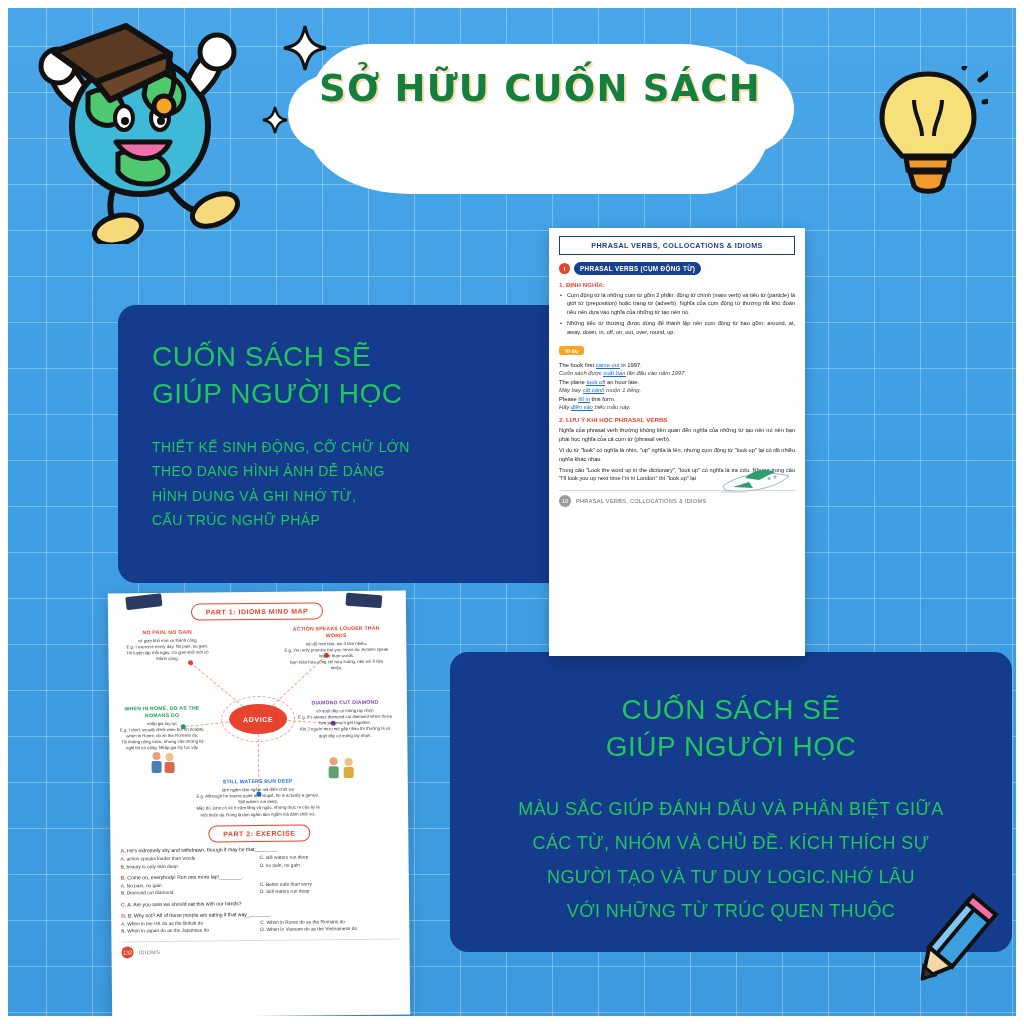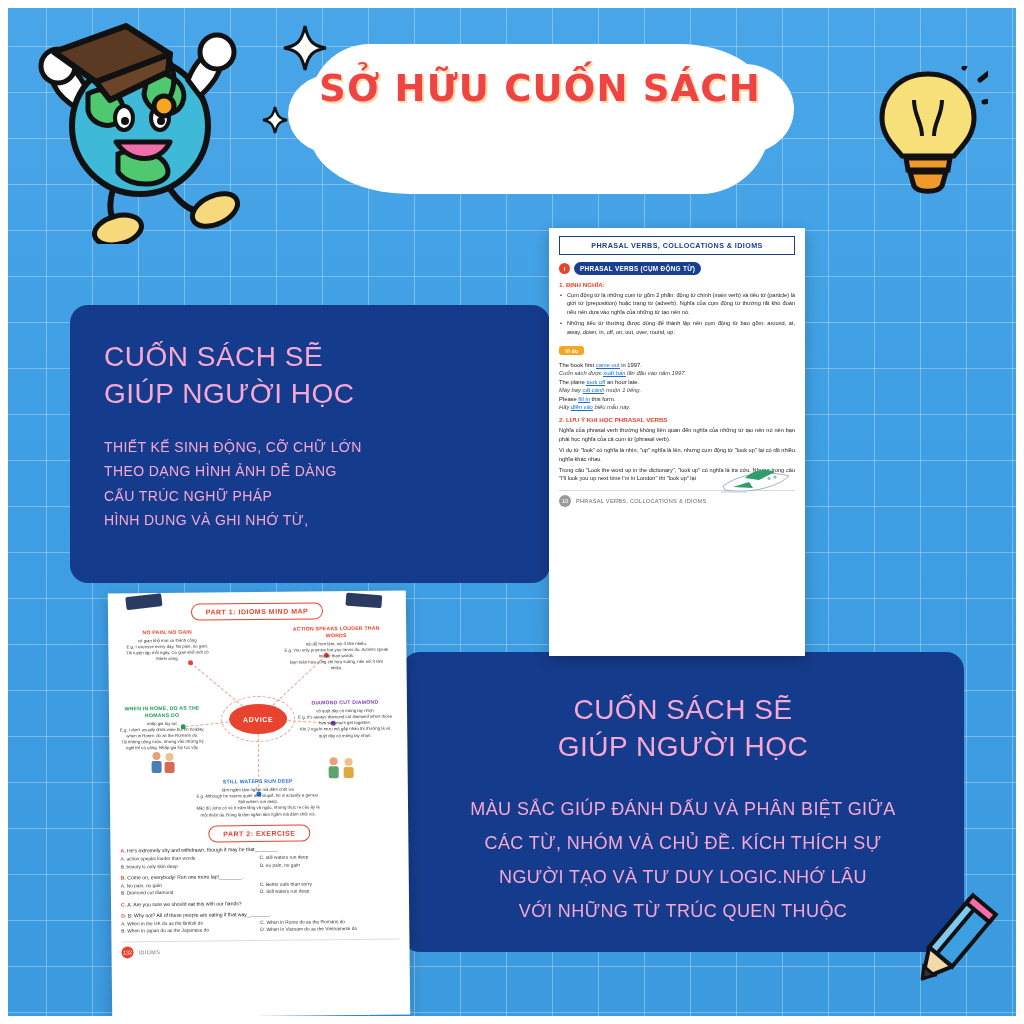--- a/index.html
+++ b/index.html
@@ -37,34 +37,35 @@
     content:""; position:absolute; left:-22px; top:30px; width:90px; height:80px;
     background:#fff; border-radius:50%;
   }
   .headline-cloud:after {
     content:""; position:absolute; right:-24px; top:20px; width:100px; height:90px;
     background:#fff; border-radius:50%;
   }
   .headline-text {
     position:absolute; left:0; top:26px; width:480px;
     text-align:center;
-    color:#ef4444;
+    color:#15803d;
     font-weight:bold;
     font-size:37px;
     line-height:1.45;
     letter-spacing:1.2px;
     text-shadow:2px 2px 0 #ffd9a8;
     font-family:"DejaVu Sans", sans-serif;
   }
   
   .card-blue {
     position:absolute;
     background:#153b8c;
     border-radius:18px;
-    color:#f9a8d4;
+    color:#22c55e;
+    margin-left:48px;
   }
   .card1 { left:70px; top:305px; width:480px; height:278px; padding:34px 34px 20px 34px; }
   .card2 { left:402px; top:652px; width:562px; height:300px; padding:40px 36px; }
   .card-title {
     font-size:28px; line-height:1.32; font-weight:normal; letter-spacing:0.5px;
   }
   .card1 .card-title { text-align:left; }
   .card2 .card-title { text-align:center; }
   .card-body {
     margin-top:22px; font-size:14px; line-height:1.75; letter-spacing:0.4px;
@@ -230,22 +231,22 @@
 </div>
 
 <div class="card-blue card1">
   <div class="card-title">
     <div>CUỐN SÁCH SẼ</div>
     <div>GIÚP NGƯỜI HỌC</div>
   </div>
   <div class="card-body">
     <div>THIẾT KẾ SINH ĐỘNG, CỠ CHỮ LỚN</div>
     <div>THEO DẠNG HÌNH ẢNH DỄ DÀNG</div>
+    <div> HÌNH DUNG VÀ GHI NHỚ TỪ,</div>
     <div>CẤU TRÚC NGHỮ PHÁP</div>
-    <div> HÌNH DUNG VÀ GHI NHỚ TỪ,</div>
   </div>
 </div>
 
 <div class="card-blue card2">
   <div class="card-title">
     <div>CUỐN SÁCH SẼ</div>
     <div>GIÚP NGƯỜI HỌC</div>
   </div>
   <div class="card-body">
     <div>MÀU SẮC GIÚP ĐÁNH DẤU VÀ PHÂN BIỆT GIỮA</div>

